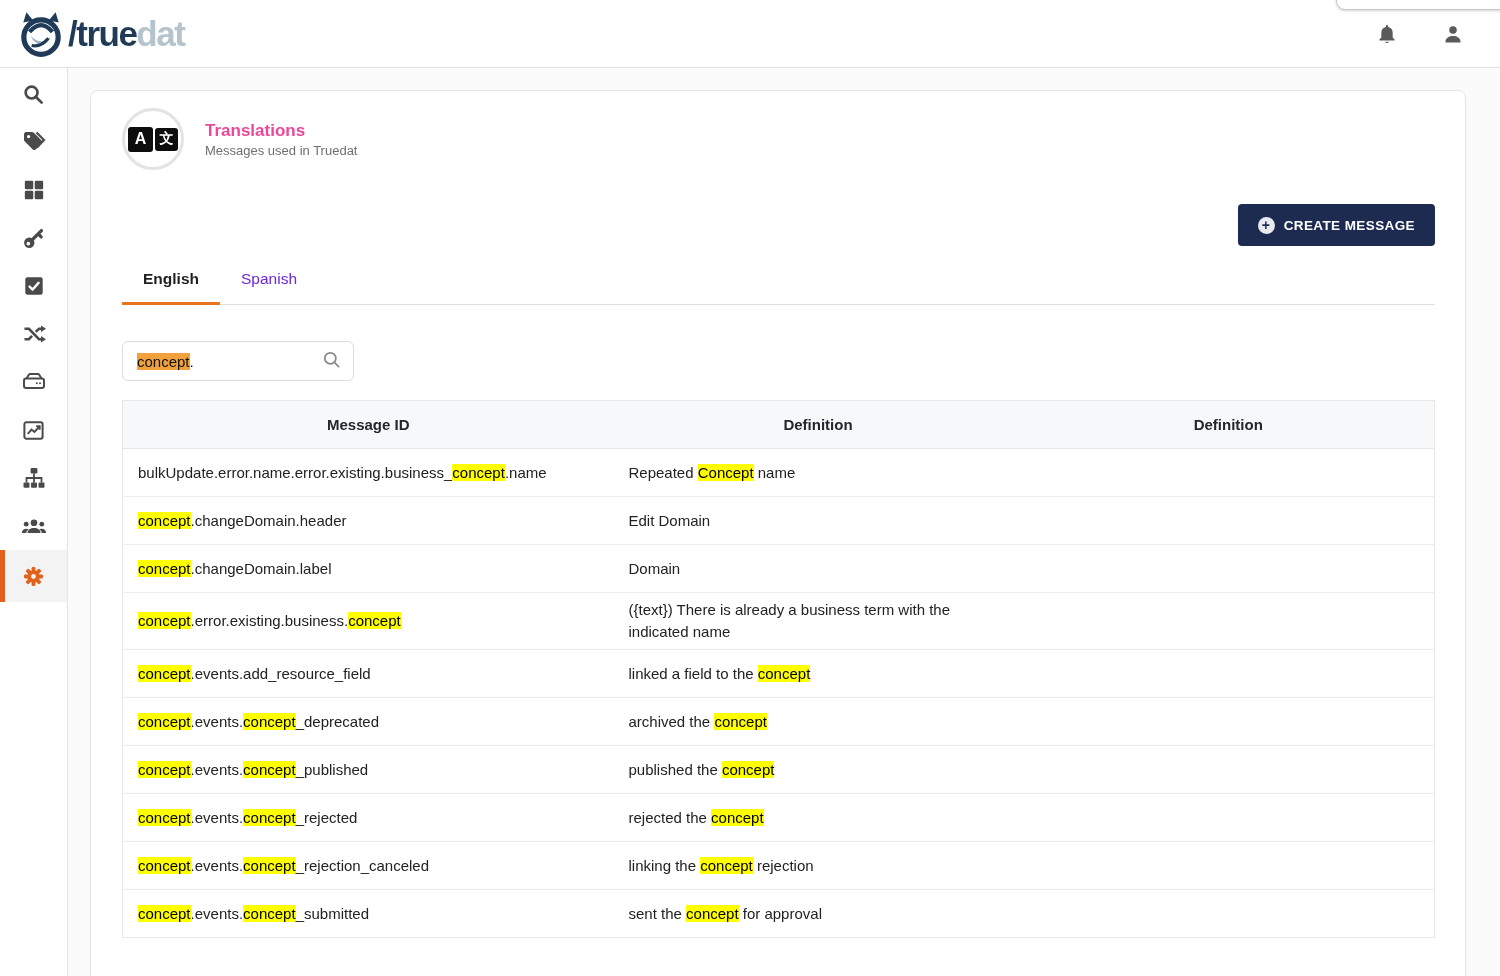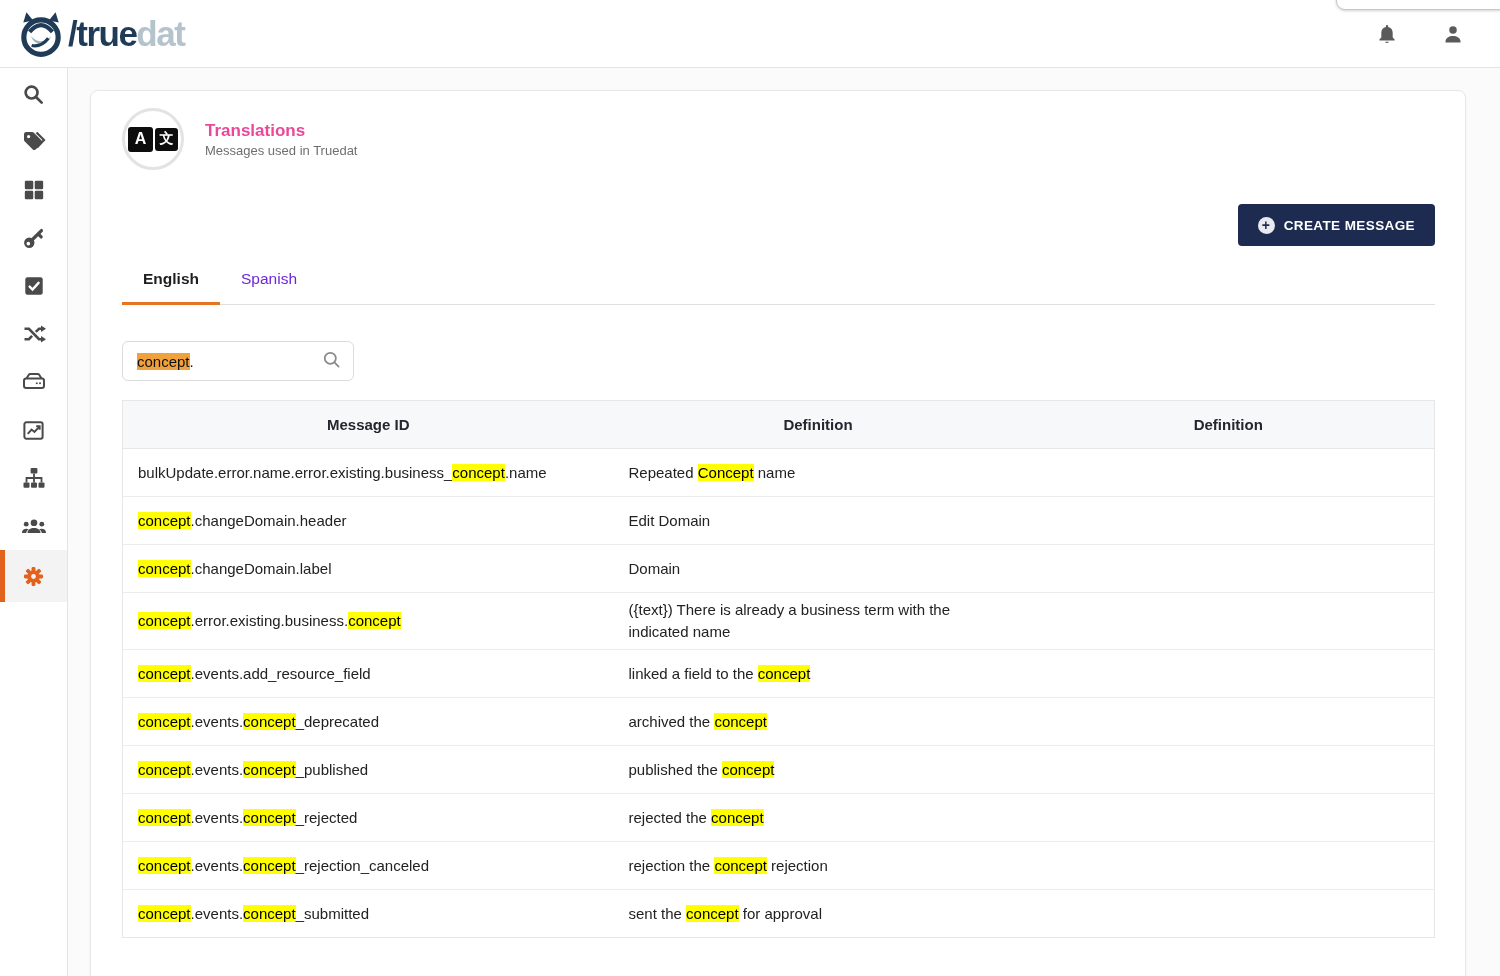--- a/index.html
+++ b/index.html
@@ -379,21 +379,21 @@
             </td>
             <td class="cell-desc">
               <div class="cell-inner"></div>
             </td>
           </tr>
           <tr>
             <td class="cell-mid">
               <div class="cell-inner"><span class="hl">concept</span><span>.events.</span><span class="hl">concept</span><span>_rejection_canceled</span></div>
             </td>
             <td class="cell-def">
-              <div class="cell-inner"><span>rejection the </span><span class="hl">concept</span><span> rejection</span></div>
+              <div class="cell-inner"><span>linking the </span><span class="hl">concept</span><span> rejection</span></div>
             </td>
             <td class="cell-desc">
               <div class="cell-inner"></div>
             </td>
           </tr>
           <tr>
             <td class="cell-mid">
               <div class="cell-inner"><span class="hl">concept</span><span>.events.</span><span class="hl">concept</span><span>_submitted</span></div>
             </td>
             <td class="cell-def">

